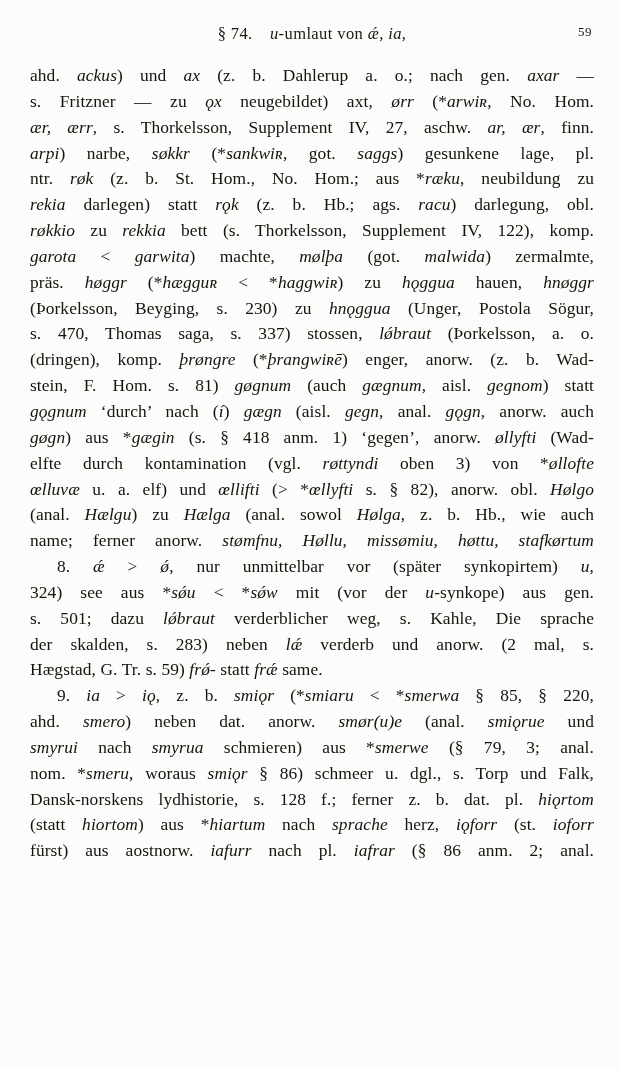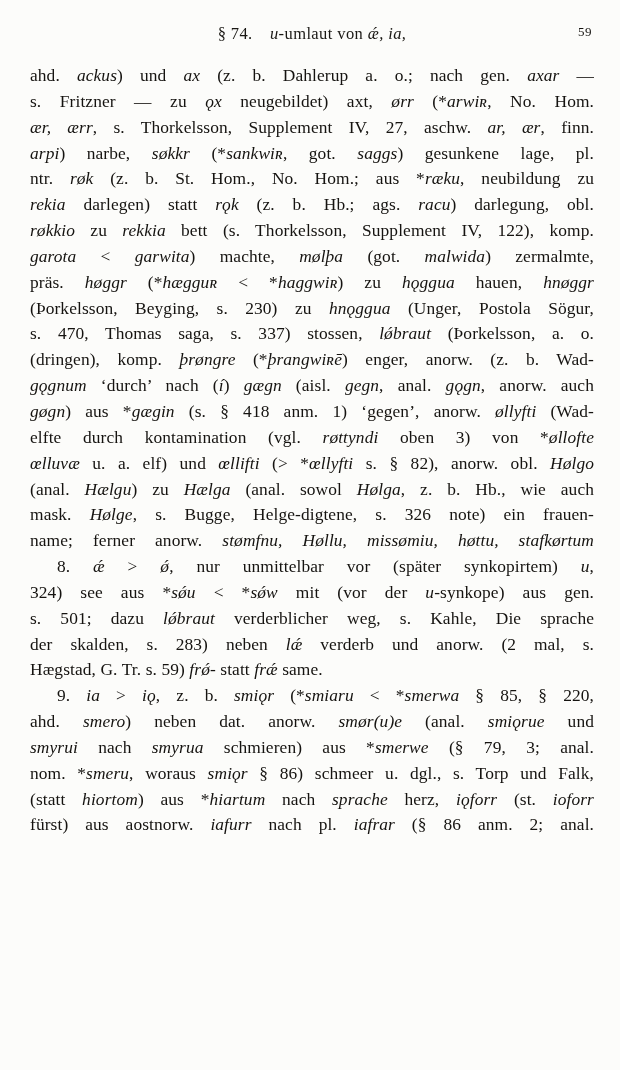--- a/index.html
+++ b/index.html
@@ -38,37 +38,38 @@
         <div class="line"><span class="it">ær, ærr</span><span>, s. Thorkelsson, Supplement IV, 27, aschw. </span><span class="it">ar, ær</span><span>, finn.</span></div>
         <div class="line"><span class="it">arpi</span><span>) narbe, </span><span class="it">søkkr</span><span> (*</span><span class="it">sankwiʀ</span><span>, got. </span><span class="it">saggs</span><span>) gesunkene lage, pl.</span></div>
         <div class="line"><span>ntr. </span><span class="it">røk</span><span> (z. b. St. Hom., No. Hom.; aus *</span><span class="it">ræku</span><span>, neubildung zu</span></div>
         <div class="line"><span class="it">rekia</span><span> darlegen) statt </span><span class="it">rǫk</span><span> (z. b. Hb.; ags. </span><span class="it">racu</span><span>) darlegung, obl.</span></div>
         <div class="line"><span class="it">røkkio</span><span> zu </span><span class="it">rekkia</span><span> bett (s. Thorkelsson, Supplement IV, 122), komp.</span></div>
         <div class="line"><span class="it">garota</span><span> &lt; </span><span class="it">garwita</span><span>) machte, </span><span class="it">mølþa</span><span> (got. </span><span class="it">malwida</span><span>) zermalmte,</span></div>
         <div class="line"><span>präs. </span><span class="it">høggr</span><span> (*</span><span class="it">hægguʀ</span><span> &lt; *</span><span class="it">haggwiʀ</span><span>) zu </span><span class="it">hǫggua</span><span> hauen, </span><span class="it">hnøggr</span></div>
         <div class="line"><span>(Þorkelsson, Beyging, s. 230) zu </span><span class="it">hnǫggua</span><span> (Unger, Postola Sögur,</span></div>
         <div class="line"><span>s. 470, Thomas saga, s. 337) stossen, </span><span class="it">lǿbraut</span><span> (Þorkelsson, a. o.</span></div>
         <div class="line"><span>(dringen), komp. </span><span class="it">þrøngre</span><span> (*</span><span class="it">þrangwiʀē</span><span>) enger, anorw. (z. b. Wad-</span></div>
+        <div class="line"><span>stein, F. Hom. s. 81) </span><span class="it">gøgnum</span><span> (auch </span><span class="it">gægnum</span><span>, aisl. </span><span class="it">gegnom</span><span>) statt</span></div>
         <div class="line"><span class="it">gǫgnum</span><span> ‘durch’ nach (</span><span class="it">í</span><span>) </span><span class="it">gægn</span><span> (aisl. </span><span class="it">gegn</span><span>, anal. </span><span class="it">gǫgn</span><span>, anorw. auch</span></div>
         <div class="line"><span class="it">gøgn</span><span>) aus *</span><span class="it">gægin</span><span> (s. § 418 anm. 1) ‘gegen’, anorw. </span><span class="it">øllyfti</span><span> (Wad-</span></div>
         <div class="line"><span>elfte durch kontamination (vgl. </span><span class="it">røttyndi</span><span> oben 3) von *</span><span class="it">øllofte</span></div>
         <div class="line"><span class="it">œlluvæ</span><span> u. a. elf) und </span><span class="it">œllifti</span><span> (&gt; *</span><span class="it">œllyfti</span><span> s. § 82), anorw. obl. </span><span class="it">Hølgo</span></div>
         <div class="line"><span>(anal. </span><span class="it">Hælgu</span><span>) zu </span><span class="it">Hælga</span><span> (anal. sowol </span><span class="it">Hølga</span><span>, z. b. Hb., wie auch</span></div>
-        <div class="line"><span>mask. </span><span class="it">Hølge</span><span>, s. Bugge, Helge-digtene, s. 326 note) ein frauen-</span></div>
         <div class="line"><span>name; ferner anorw. </span><span class="it">stømfnu, Høllu, missømiu, høttu, stafkørtum</span></div>
       </div>
       <div>
         <div class="line ind"><span>8. </span><span class="it">ǽ</span><span> &gt; </span><span class="it">ǿ</span><span>, nur unmittelbar vor (später synkopirtem) </span><span class="it">u</span><span>,</span></div>
         <div class="line"><span>324) see aus *</span><span class="it">sǿu</span><span> &lt; *</span><span class="it">sǿw</span><span> mit (vor der </span><span class="it">u</span><span>-synkope) aus gen.</span></div>
         <div class="line"><span>s. 501; dazu </span><span class="it">lǿbraut</span><span> verderblicher weg, s. Kahle, Die sprache</span></div>
         <div class="line"><span>der skalden, s. 283) neben </span><span class="it">lǽ</span><span> verderb und anorw. (2 mal, s.</span></div>
         <div class="line pend"><span>Hægstad, G. Tr. s. 59) </span><span class="it">frǿ-</span><span> statt </span><span class="it">frǽ</span><span> same.</span></div>
       </div>
       <div>
         <div class="line ind"><span>9. </span><span class="it">ia</span><span> &gt; </span><span class="it">iǫ</span><span>, z. b. </span><span class="it">smiǫr</span><span> (*</span><span class="it">smiaru</span><span> &lt; *</span><span class="it">smerwa</span><span> § 85, § 220,</span></div>
         <div class="line"><span>ahd. </span><span class="it">smero</span><span>) neben dat. anorw. </span><span class="it">smør(u)e</span><span> (anal. </span><span class="it">smiǫrue</span><span> und</span></div>
         <div class="line"><span class="it">smyrui</span><span> nach </span><span class="it">smyrua</span><span> schmieren) aus *</span><span class="it">smerwe</span><span> (§ 79, 3; anal.</span></div>
         <div class="line"><span>nom. *</span><span class="it">smeru</span><span>, woraus </span><span class="it">smiǫr</span><span> § 86) schmeer u. dgl., s. Torp und Falk,</span></div>
+        <div class="line"><span>Dansk-norskens lydhistorie, s. 128 f.; ferner z. b. dat. pl. </span><span class="it">hiǫrtom</span></div>
         <div class="line"><span>(statt </span><span class="it">hiortom</span><span>) aus *</span><span class="it">hiartum</span><span> nach </span><span class="it">sprache</span><span> herz, </span><span class="it">iǫforr</span><span> (st. </span><span class="it">ioforr</span></div>
         <div class="line"><span>fürst) aus aostnorw. </span><span class="it">iafurr</span><span> nach pl. </span><span class="it">iafrar</span><span> (§ 86 anm. 2; anal.</span></div>
       </div>
     </div>
 </div>
 
 </body></html>

